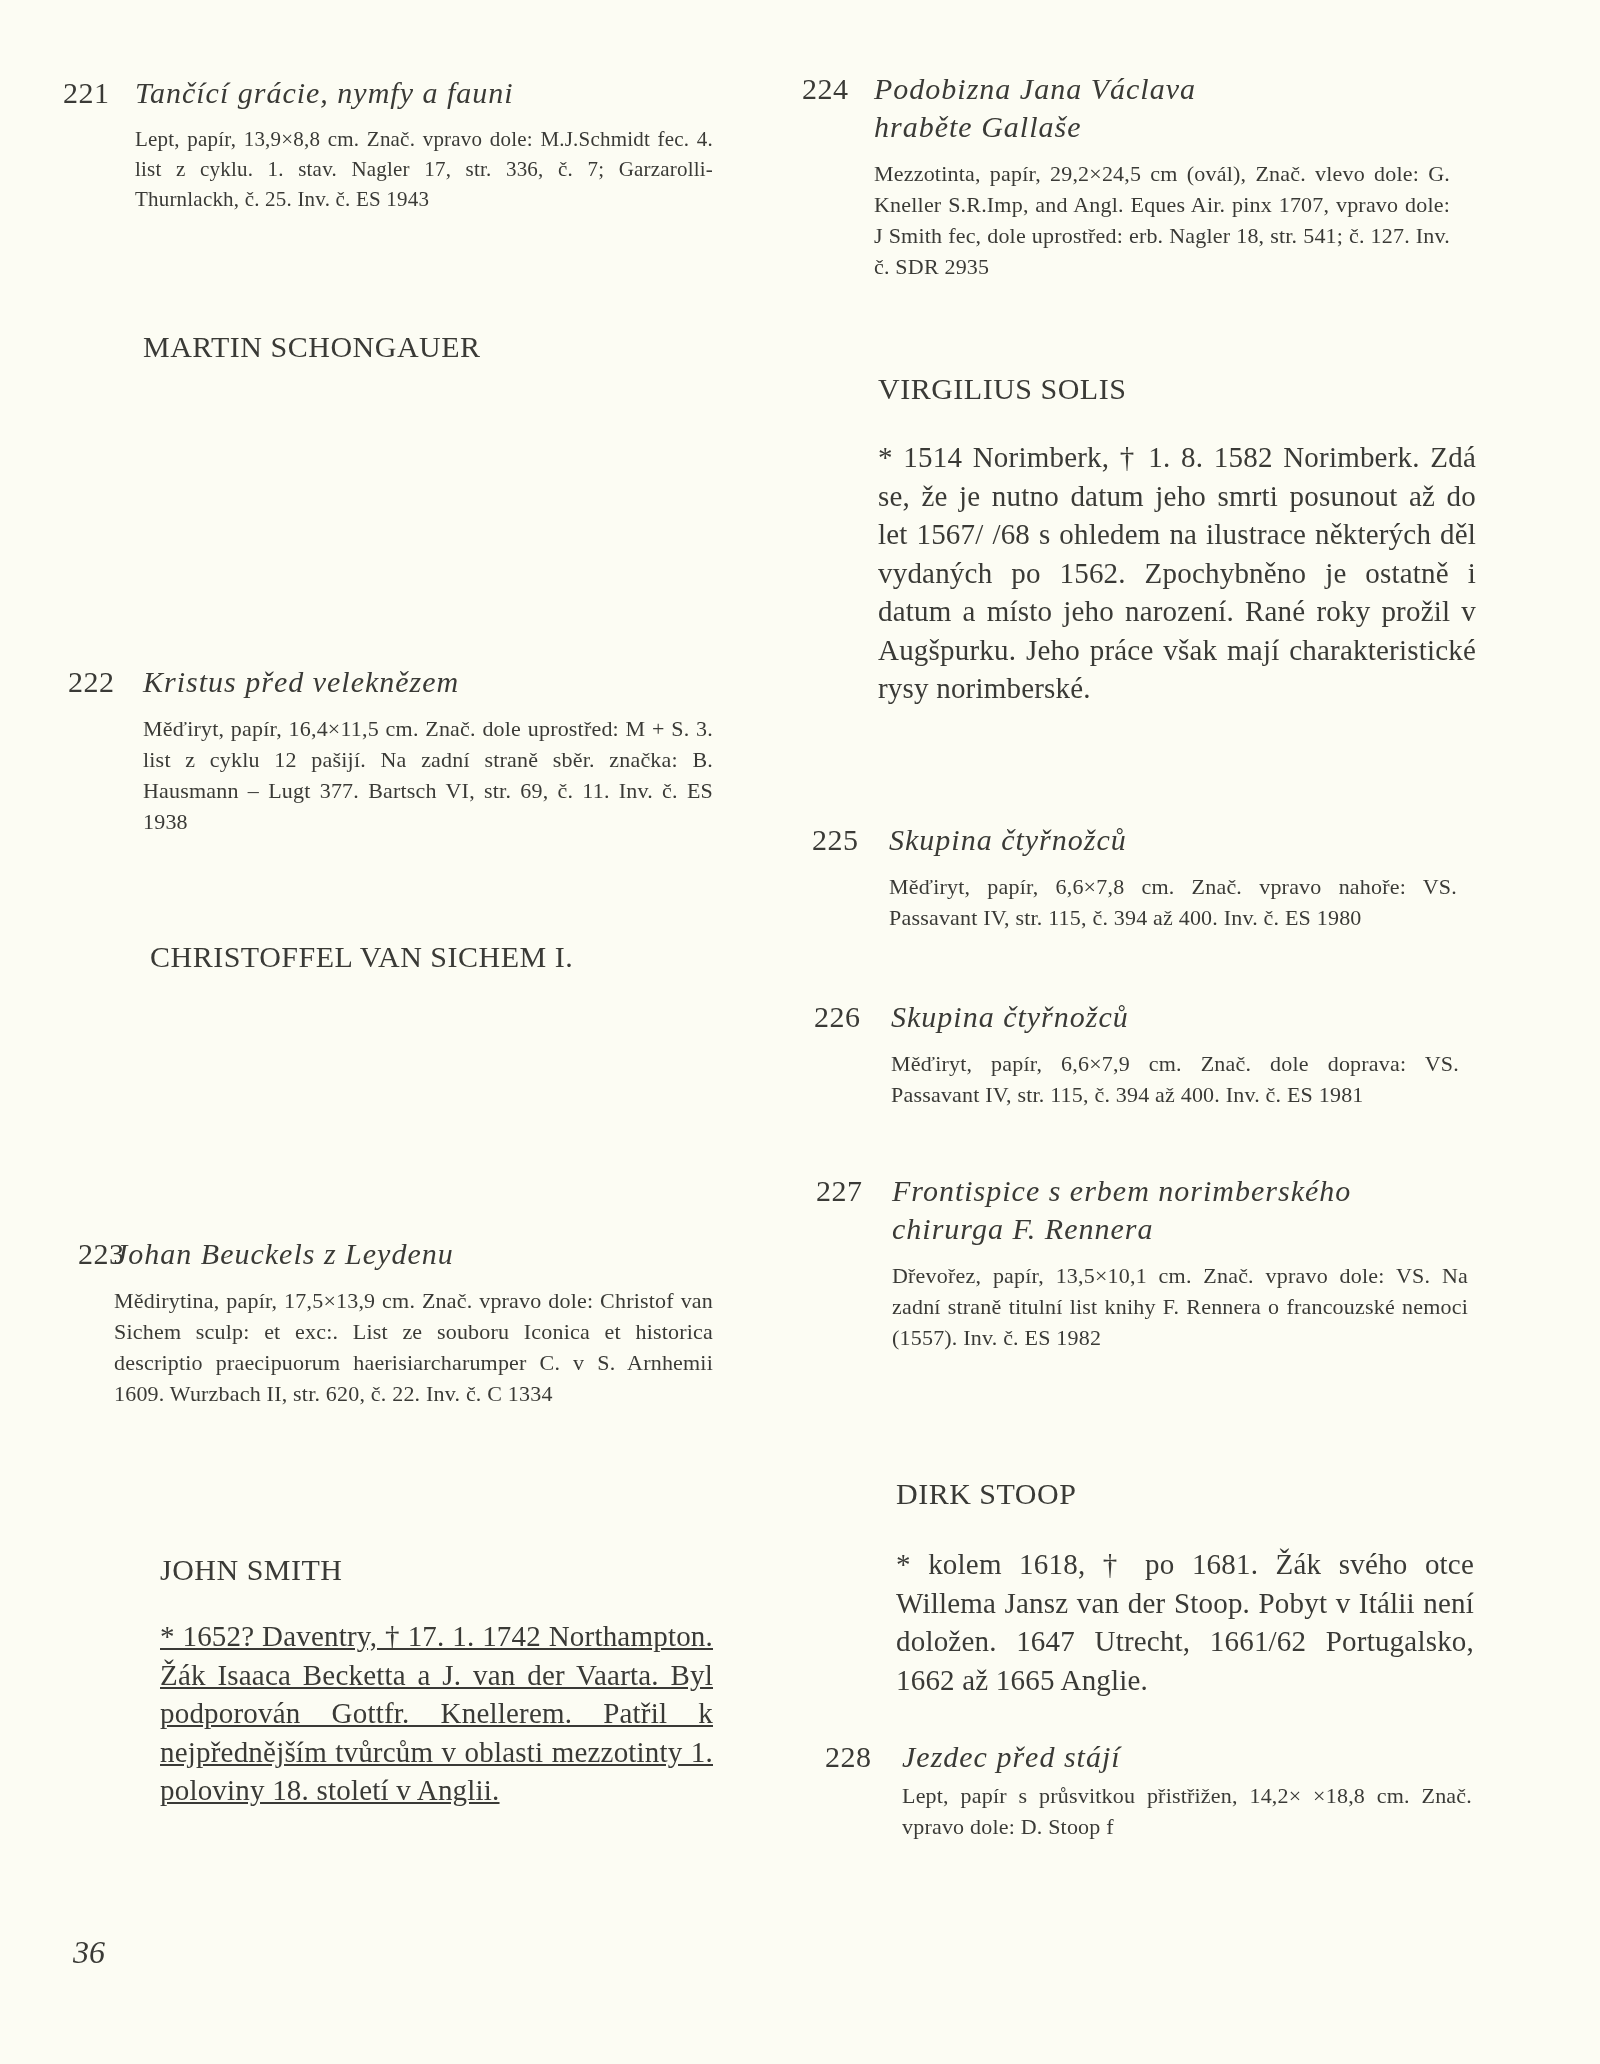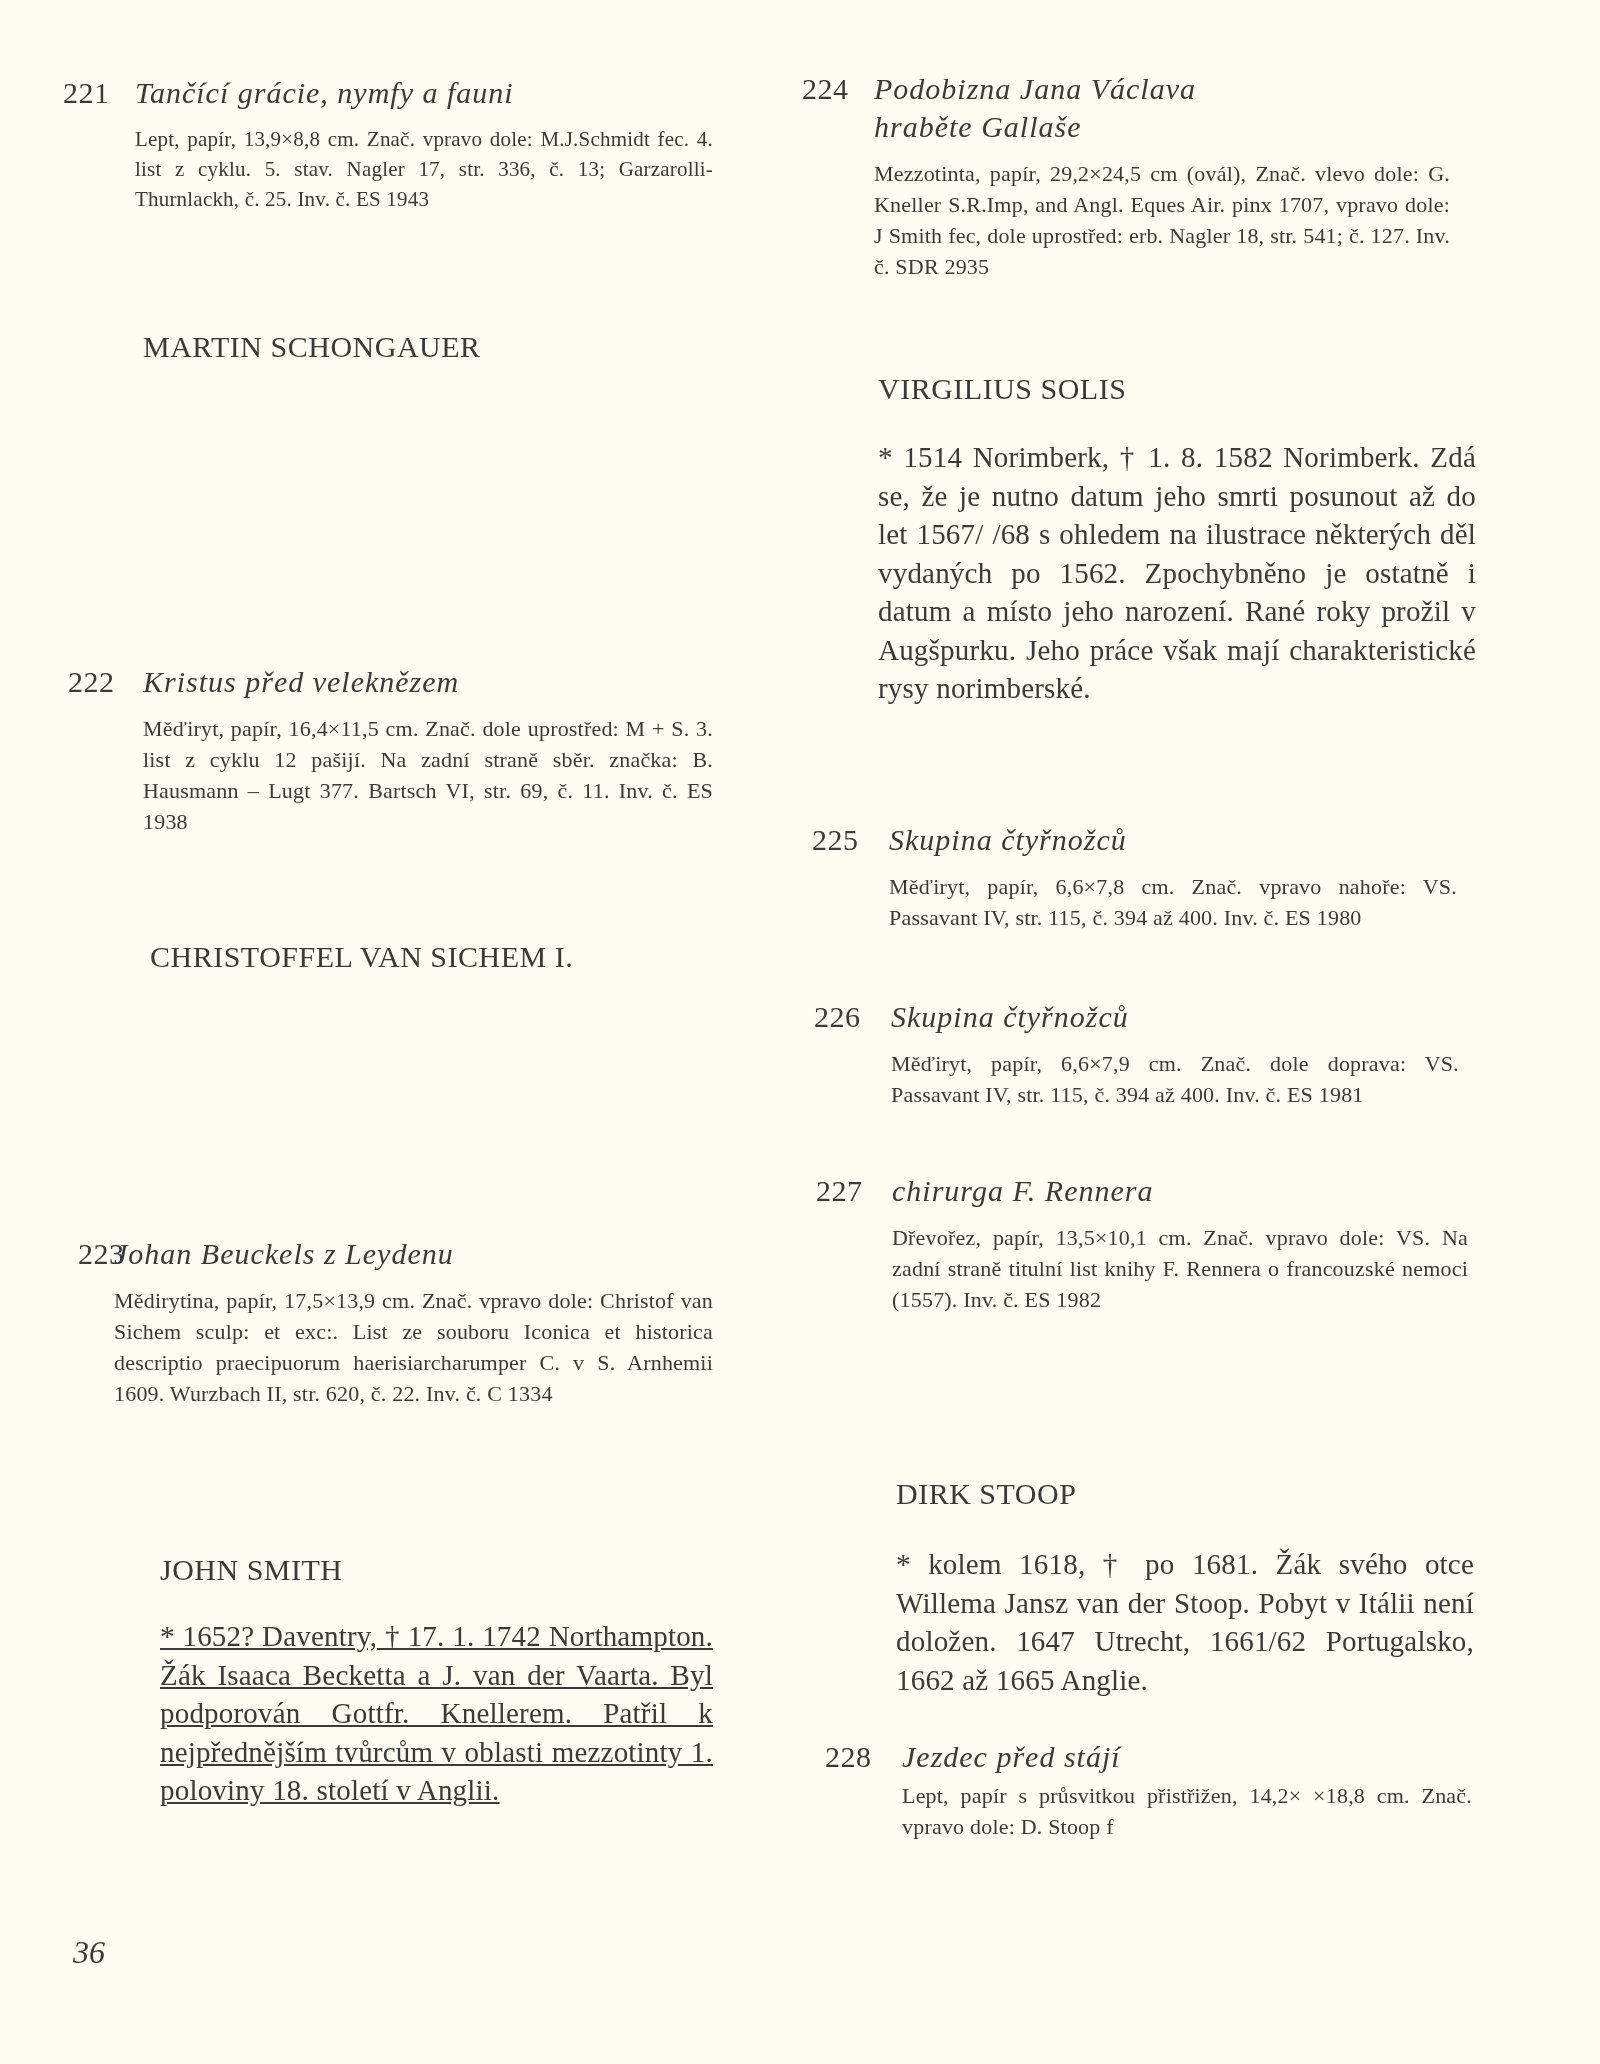--- a/index.html
+++ b/index.html
@@ -41,21 +41,21 @@
     font-style: italic; font-size: 32px;
   }
 </style>
 </head>
 <body>
 
 <div class="blk" style="left:63px; top:74px; width:650px;">
   <span class="entry-num">221</span>
   <div style="margin-left:72px;">
     <div class="entry-title">Tančící grácie, nymfy a fauni</div>
-    <div class="entry-desc" style="font-size:21px; line-height:30px;">Lept, papír, 13,9×8,8 cm. Znač. vpravo dole: M.J.Schmidt fec. 4. list z cyklu. 5. stav. Nagler 17, str. 336, č. 13; Garzarolli-Thurnlackh, č. 25. Inv. č. ES 1943</div>
+    <div class="entry-desc" style="font-size:21px; line-height:30px;">Lept, papír, 13,9×8,8 cm. Znač. vpravo dole: M.J.Schmidt fec. 4. list z cyklu. 1. stav. Nagler 17, str. 336, č. 7; Garzarolli-Thurnlackh, č. 25. Inv. č. ES 1943</div>
   </div>
 </div>
 
 <div class="blk" style="left:143px; top:328px; width:570px;">
   <div class="artist-name">MARTIN SCHONGAUER</div>
 </div>
 
 <div class="blk" style="left:68px; top:663px; width:645px;">
   <span class="entry-num">222</span>
   <div style="margin-left:75px;">
@@ -109,20 +109,21 @@
   <span class="entry-num">226</span>
   <div style="margin-left:77px;">
     <div class="entry-title">Skupina čtyřnožců</div>
     <div class="entry-desc" style="width:568px;">Měďiryt, papír, 6,6×7,9 cm. Znač. dole doprava: VS. Passavant IV, str. 115, č. 394 až 400. Inv. č. ES 1981</div>
   </div>
 </div>
 
 <div class="blk" style="left:816px; top:1172px; width:670px;">
   <span class="entry-num">227</span>
   <div style="margin-left:76px;">
+    <div class="entry-title">Frontispice s erbem norimberského</div>
     <div class="entry-title">chirurga F. Rennera</div>
     <div class="entry-desc" style="width:576px;">Dřevořez, papír, 13,5×10,1 cm. Znač. vpravo dole: VS. Na zadní straně titulní list knihy F. Rennera o francouzské nemoci (1557). Inv. č. ES 1982</div>
   </div>
 </div>
 
 <div class="blk" style="left:896px; top:1443px; width:578px;margin-top:32px;">
   <div class="artist-name">DIRK STOOP</div>
   <div class="artist-bio" style="margin-top:32px;">* kolem 1618, † po 1681. Žák svého otce Willema Jansz van der Stoop. Pobyt v Itálii není doložen. 1647 Utrecht, 1661/62 Portugalsko, 1662 až 1665 Anglie.</div>
 </div>
 

